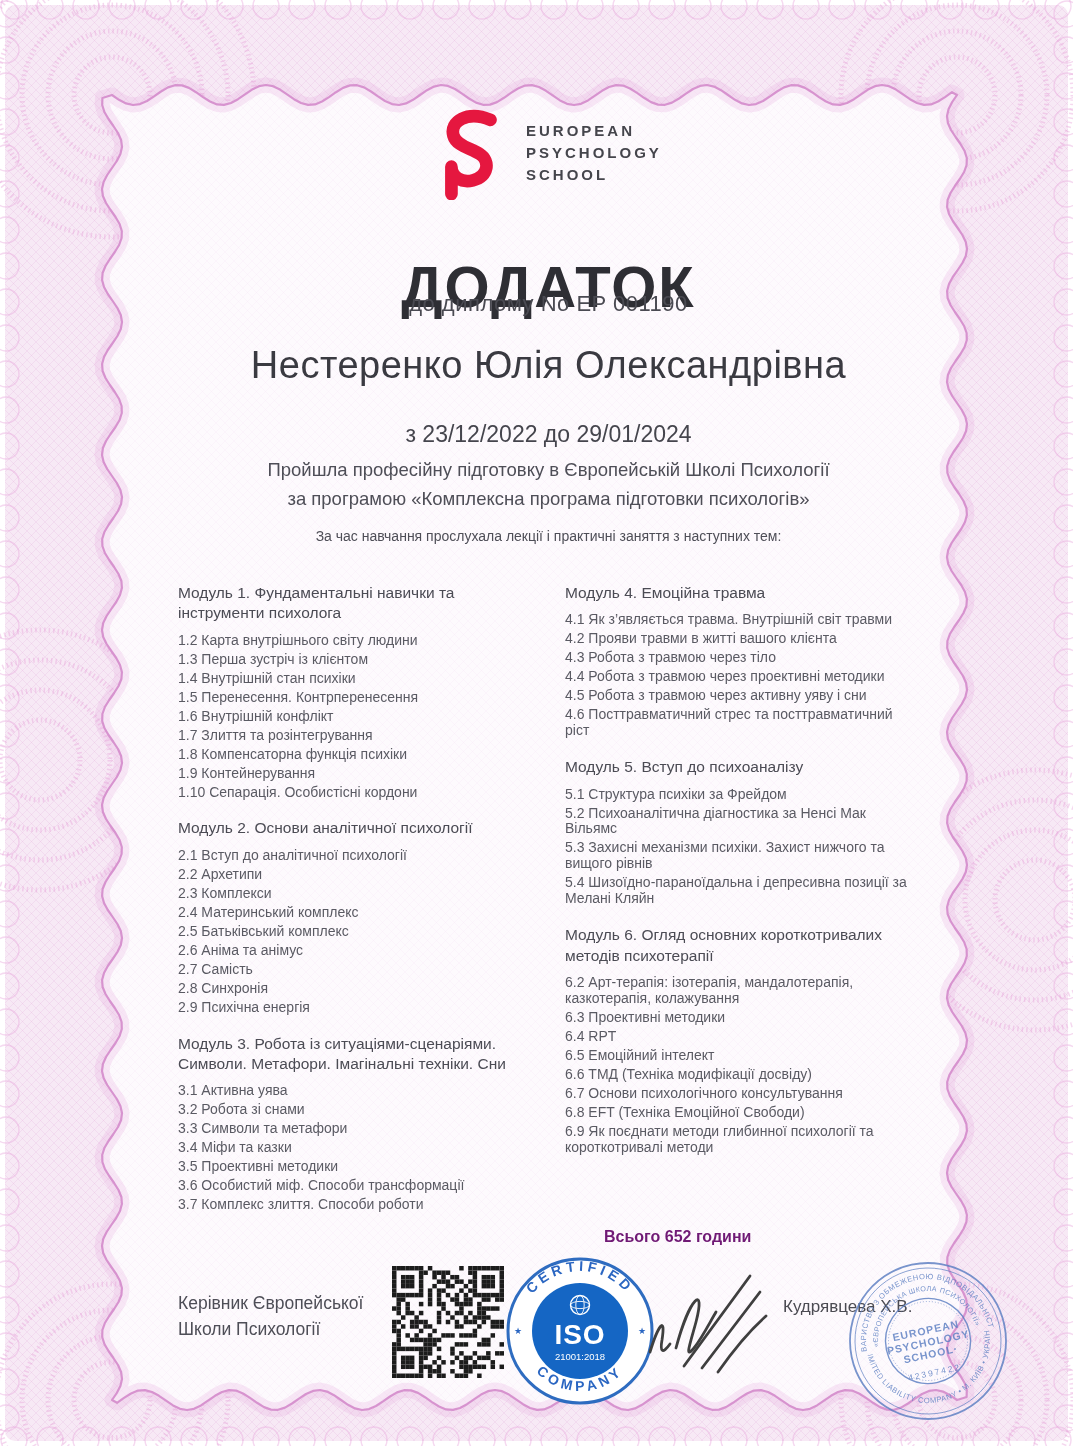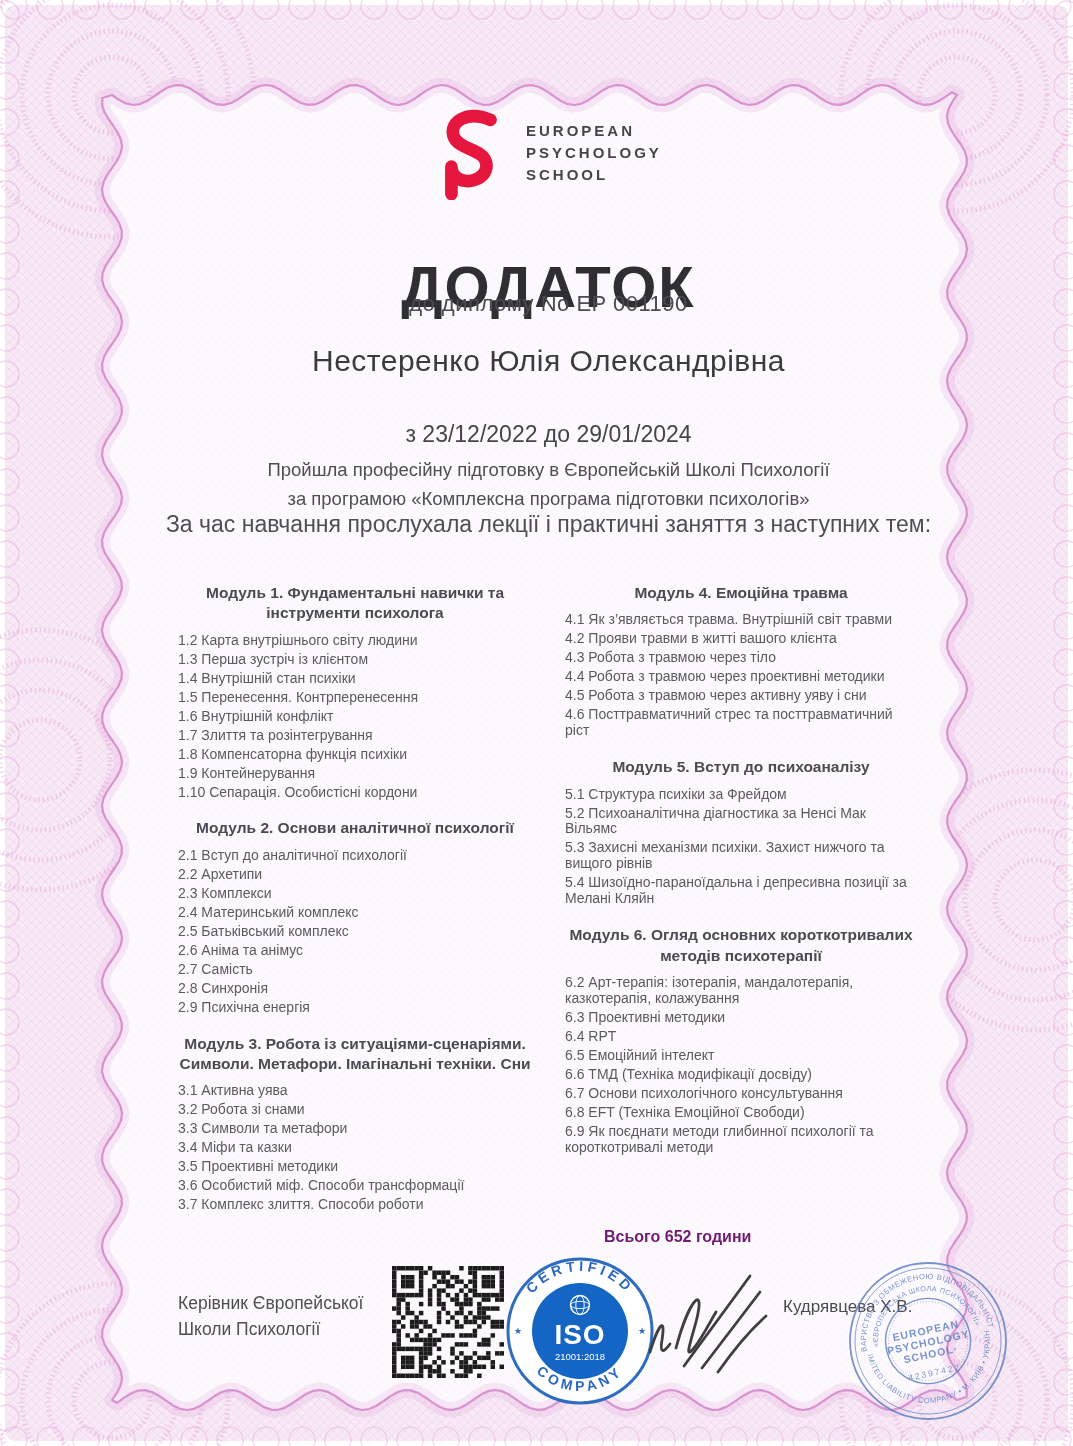--- a/index.html
+++ b/index.html
@@ -11,30 +11,30 @@
   .layer{position:absolute;inset:0;z-index:1;}
   .abs{position:absolute;}
   .cx{left:24px;right:0;text-align:center;}
 
   .logo{position:absolute;left:428px;top:106px;display:flex;gap:16px;align-items:flex-start;}
   .logo-text{padding-top:14px;}
   .logo-line{font-size:15px;font-weight:700;letter-spacing:3px;line-height:1.45;color:#45454c;}
 
   .title{top:222px;font-size:58px;font-weight:800;letter-spacing:2px;color:#2e2e34;margin-top:31px;}
   .subtitle{top:291px;font-size:22px;letter-spacing:.5px;color:#4a4a52;}
-  .name{top:344px;font-size:30px;font-weight:500;letter-spacing:.5px;color:#3a3a41;}
+  .name{top:344px;font-size:38px;font-weight:500;letter-spacing:.5px;color:#3a3a41;}
   .period{top:421px;font-size:23px;color:#45454d;}
   .intro{top:456px;font-size:18.5px;line-height:1.55;color:#4e4e57;}
-  .lead{top:511px;font-size:23px;color:#4e4e57;}
+  .lead{top:528px;font-size:14px;color:#4e4e57;}
 
   .col{position:absolute;top:583px;}
   .col-left{left:178px;width:354px;}
   .col-right{left:565px;width:352px;}
   .mod{margin-bottom:18px;}
-  .mod-title{font-size:15.5px;font-weight:700;line-height:1.32;margin:0 0 9px;color:#4b4b54;text-align:center;}
+  .mod-title{font-size:15.5px;font-weight:400;line-height:1.32;margin:0 0 9px;color:#4b4b54;}
   .mod-item{font-size:14px;line-height:1.14;color:#5a5a63;margin:0 0 3px;}
 
   .total{left:565px;top:1228px;font-size:16px;font-weight:700;color:#701a75;margin-left:39px;}
 
   .director{left:178px;top:1290px;width:200px;font-size:17.5px;line-height:1.5;color:#4e4e57;}
   .signer{left:783px;top:1297px;font-size:17px;font-weight:500;color:#4b4b52;}
   #qr{position:absolute;left:392px;top:1266px;}
   #iso{position:absolute;left:505px;top:1256px;}
   #sig{position:absolute;left:632px;top:1256px;}
   #stamp{position:absolute;left:843px;top:1256px;}

